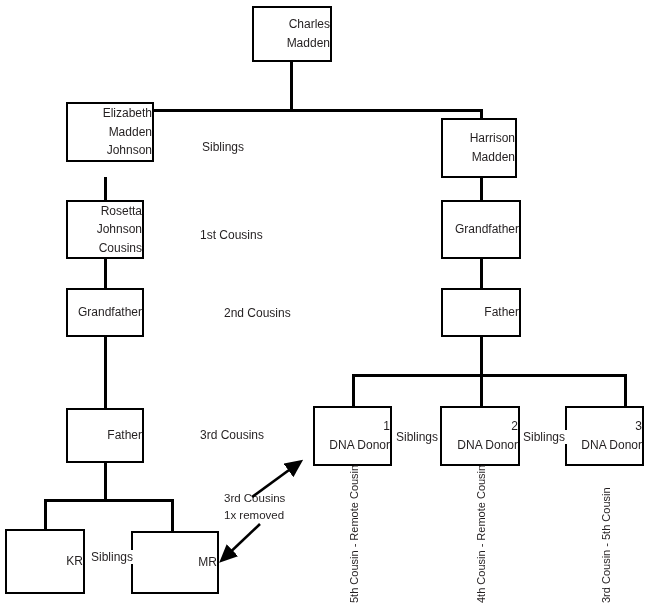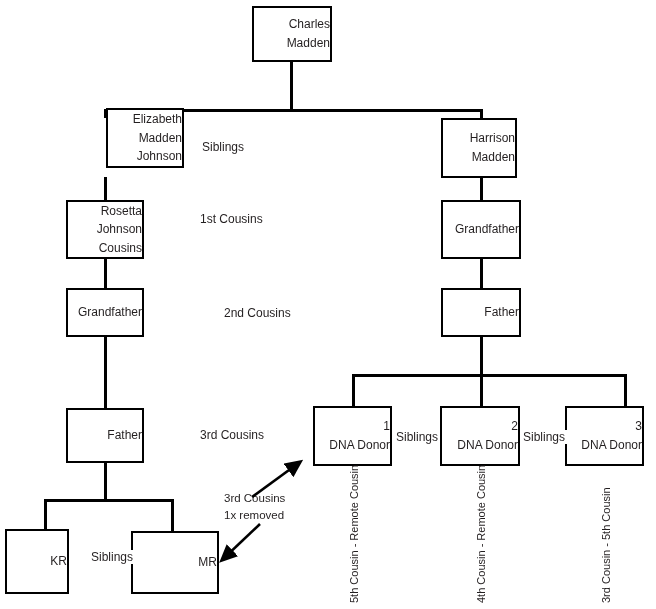--- a/index.html
+++ b/index.html
@@ -102,41 +102,41 @@
 
   <div class="edge h" style="left:352px; top:374px; width:274px;"></div>
   <div class="edge v" style="left:352px; top:374px; height:32px;"></div>
   <div class="edge v" style="left:624px; top:374px; height:32px;"></div>
 
   <div class="node" style="left:252px; top:6px; width:80px; height:56px;">
     <span class="ln">Charles</span>
     <span class="ln">Madden</span>
   </div>
 
-  <div class="node" style="left:66px; top:108px; width:78px; height:60px;margin-left:40px;">
+  <div class="node" style="left:66px; top:102px; width:88px; height:60px;">
     <span class="ln">Elizabeth</span>
     <span class="ln">Madden</span>
     <span class="ln">Johnson</span>
   </div>
 
   <div class="node" style="left:66px; top:200px; width:78px; height:59px;">
     <span class="ln">Rosetta</span>
     <span class="ln">Johnson</span>
     <span class="ln">Cousins</span>
   </div>
 
   <div class="node" style="left:66px; top:288px; width:78px; height:49px;">
     <span class="ln">Grandfather</span>
   </div>
 
   <div class="node" style="left:66px; top:408px; width:78px; height:55px;">
     <span class="ln">Father</span>
   </div>
 
-  <div class="node" style="left:5px; top:529px; width:64px; height:65px;">
+  <div class="node" style="left:5px; top:529px; width:80px; height:65px;">
     <span class="ln">KR</span>
   </div>
 
   <div class="node" style="left:131px; top:531px; width:88px; height:63px;padding-left:28px;">
     <span class="ln">MR</span>
   </div>
 
   <div class="node" style="left:441px; top:118px; width:76px; height:60px;">
     <span class="ln">Harrison</span>
     <span class="ln">Madden</span>
@@ -159,21 +159,21 @@
     <span class="ln">2</span>
     <span class="ln">DNA Donor</span>
   </div>
 
   <div class="node" style="left:565px; top:406px; width:79px; height:60px;">
     <span class="ln">3</span>
     <span class="ln">DNA Donor</span>
   </div>
 
   <div class="rel-label" style="left:200px; top:140px;">Siblings</div>
-  <div class="rel-label" style="left:198px; top:212px;">1st Cousins</div>
+  <div class="rel-label" style="left:198px; top:228px;">1st Cousins</div>
   <div class="rel-label" style="left:198px; top:306px;margin-left:24px;">2nd Cousins</div>
   <div class="rel-label" style="left:198px; top:428px;">3rd Cousins</div>
 
   <div class="rel-label" style="left:89px; top:550px;">Siblings</div>
   <div class="rel-label" style="left:394px; top:430px;">Siblings</div>
   <div class="rel-label" style="left:521px; top:430px;">Siblings</div>
 
   <div class="annot" style="left:224px; top:490px;">
     <div>3rd Cousins</div>
     <div>1x removed</div>

